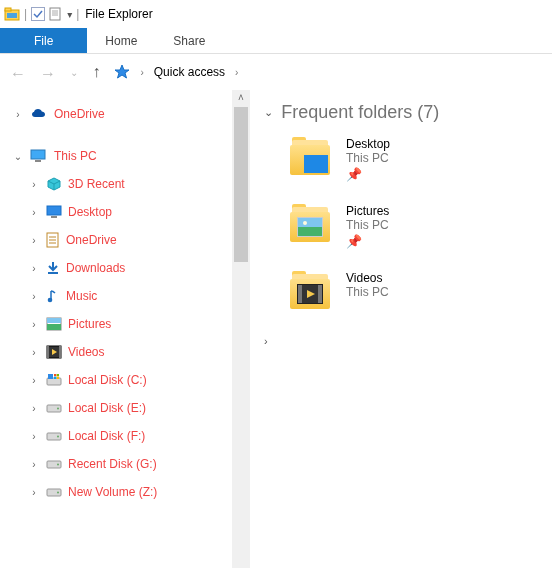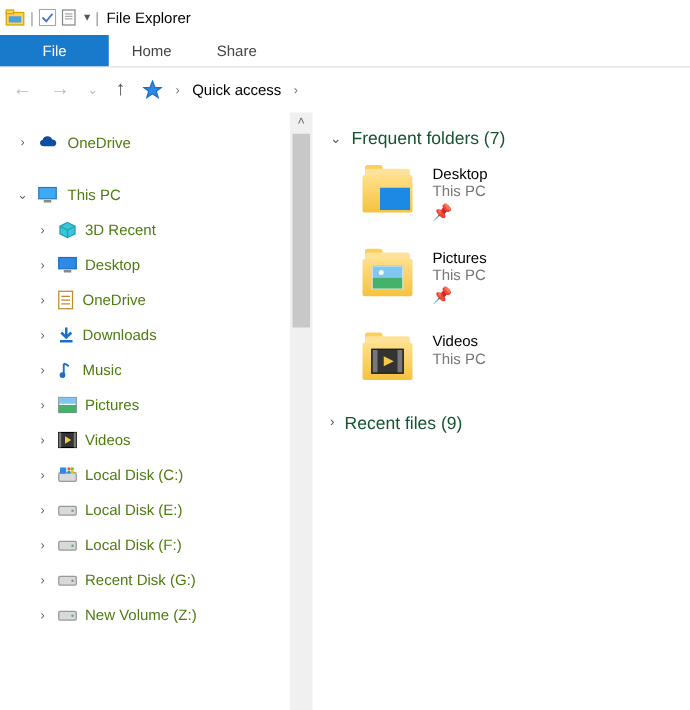--- a/index.html
+++ b/index.html
@@ -13,30 +13,30 @@
 .addrbar{height:36px;display:flex;align-items:center;gap:14px;padding:0 10px}
 .addrbar .nav-arrow{color:#bbb;font-size:16px}
 .addrbar .nav-arrow.up{color:#555}
 .addrbar .star{width:16px;height:16px;display:inline-flex;align-items:center;justify-content:center}
 .addrbar .crumb{color:#000}
 .addrbar .chev{color:#777;font-size:10px;margin:0 -4px}
 .body{display:flex;height:calc(568px - 28px - 26px - 36px)}
 .tree{width:232px;padding:10px 4px 0 6px;overflow:hidden}
 .tree .node{display:flex;align-items:center;height:28px;gap:6px;white-space:nowrap}
 .tree .twist{width:12px;text-align:center;color:#666;font-size:10px}
-.tree .lbl{color:#4d7c0f}
+.tree .lbl{color:#ef4444}
 .tree .d1{padding-left:6px}
 .tree .d2{padding-left:22px}
 .scroll{width:18px;background:#f0f0f0;display:flex;flex-direction:column;align-items:center}
 .scroll .sarrow{font-size:10px;color:#666;padding:2px 0}
 .scroll .thumb{background:#c8c8c8;width:14px;flex:0 0 155px;margin-top:2px;border-radius:0}
 .main{flex:1;padding:12px 8px 0 14px}
 .section-hd{display:flex;align-items:center;gap:8px;margin-bottom:14px}
 .section-hd .tw{color:#555;font-size:11px}
-.section-hd .txt{color:#14532d;font-size:14px}
+.section-hd .txt{color:#737373;font-size:18px}
 .item{display:flex;align-items:flex-start;gap:14px;margin:0 0 22px 26px}
 .item .ico{width:42px;height:42px;position:relative}
 .item .meta .name{font-size:12px;color:#000}
 .item .meta .loc{font-size:12px;color:#777}
 .item .meta .pin{color:#888;font-size:13px;margin-top:2px}
 .folder{position:absolute;inset:0}
 .folder .back{position:absolute;left:2px;top:3px;width:36px;height:33px;background:#ffe29a;border-radius:2px}
 .folder .tab{position:absolute;left:2px;top:0;width:14px;height:6px;background:#fccf5a;border-radius:2px 2px 0 0}
 .folder .front{position:absolute;left:0;top:8px;width:40px;height:30px;background:linear-gradient(#ffe08a,#f6c23e);border-radius:2px}
 .thumb-box{position:absolute;left:7px;top:13px;width:26px;height:20px;background:#fff;border:1px solid #ccc}
@@ -320,16 +320,15 @@
           </div>
       </div>
       <div class="meta">
         <div class="name">Videos</div>
         <div class="loc">This PC</div>
       </div>
     </div>
 
     <div class="section-hd" style="margin-top:6px">
       <span class="tw">›</span>
-      <span class="txt">Recent files (9)</span>
     </div>
   </div>
 </div>
 
 </body></html>

